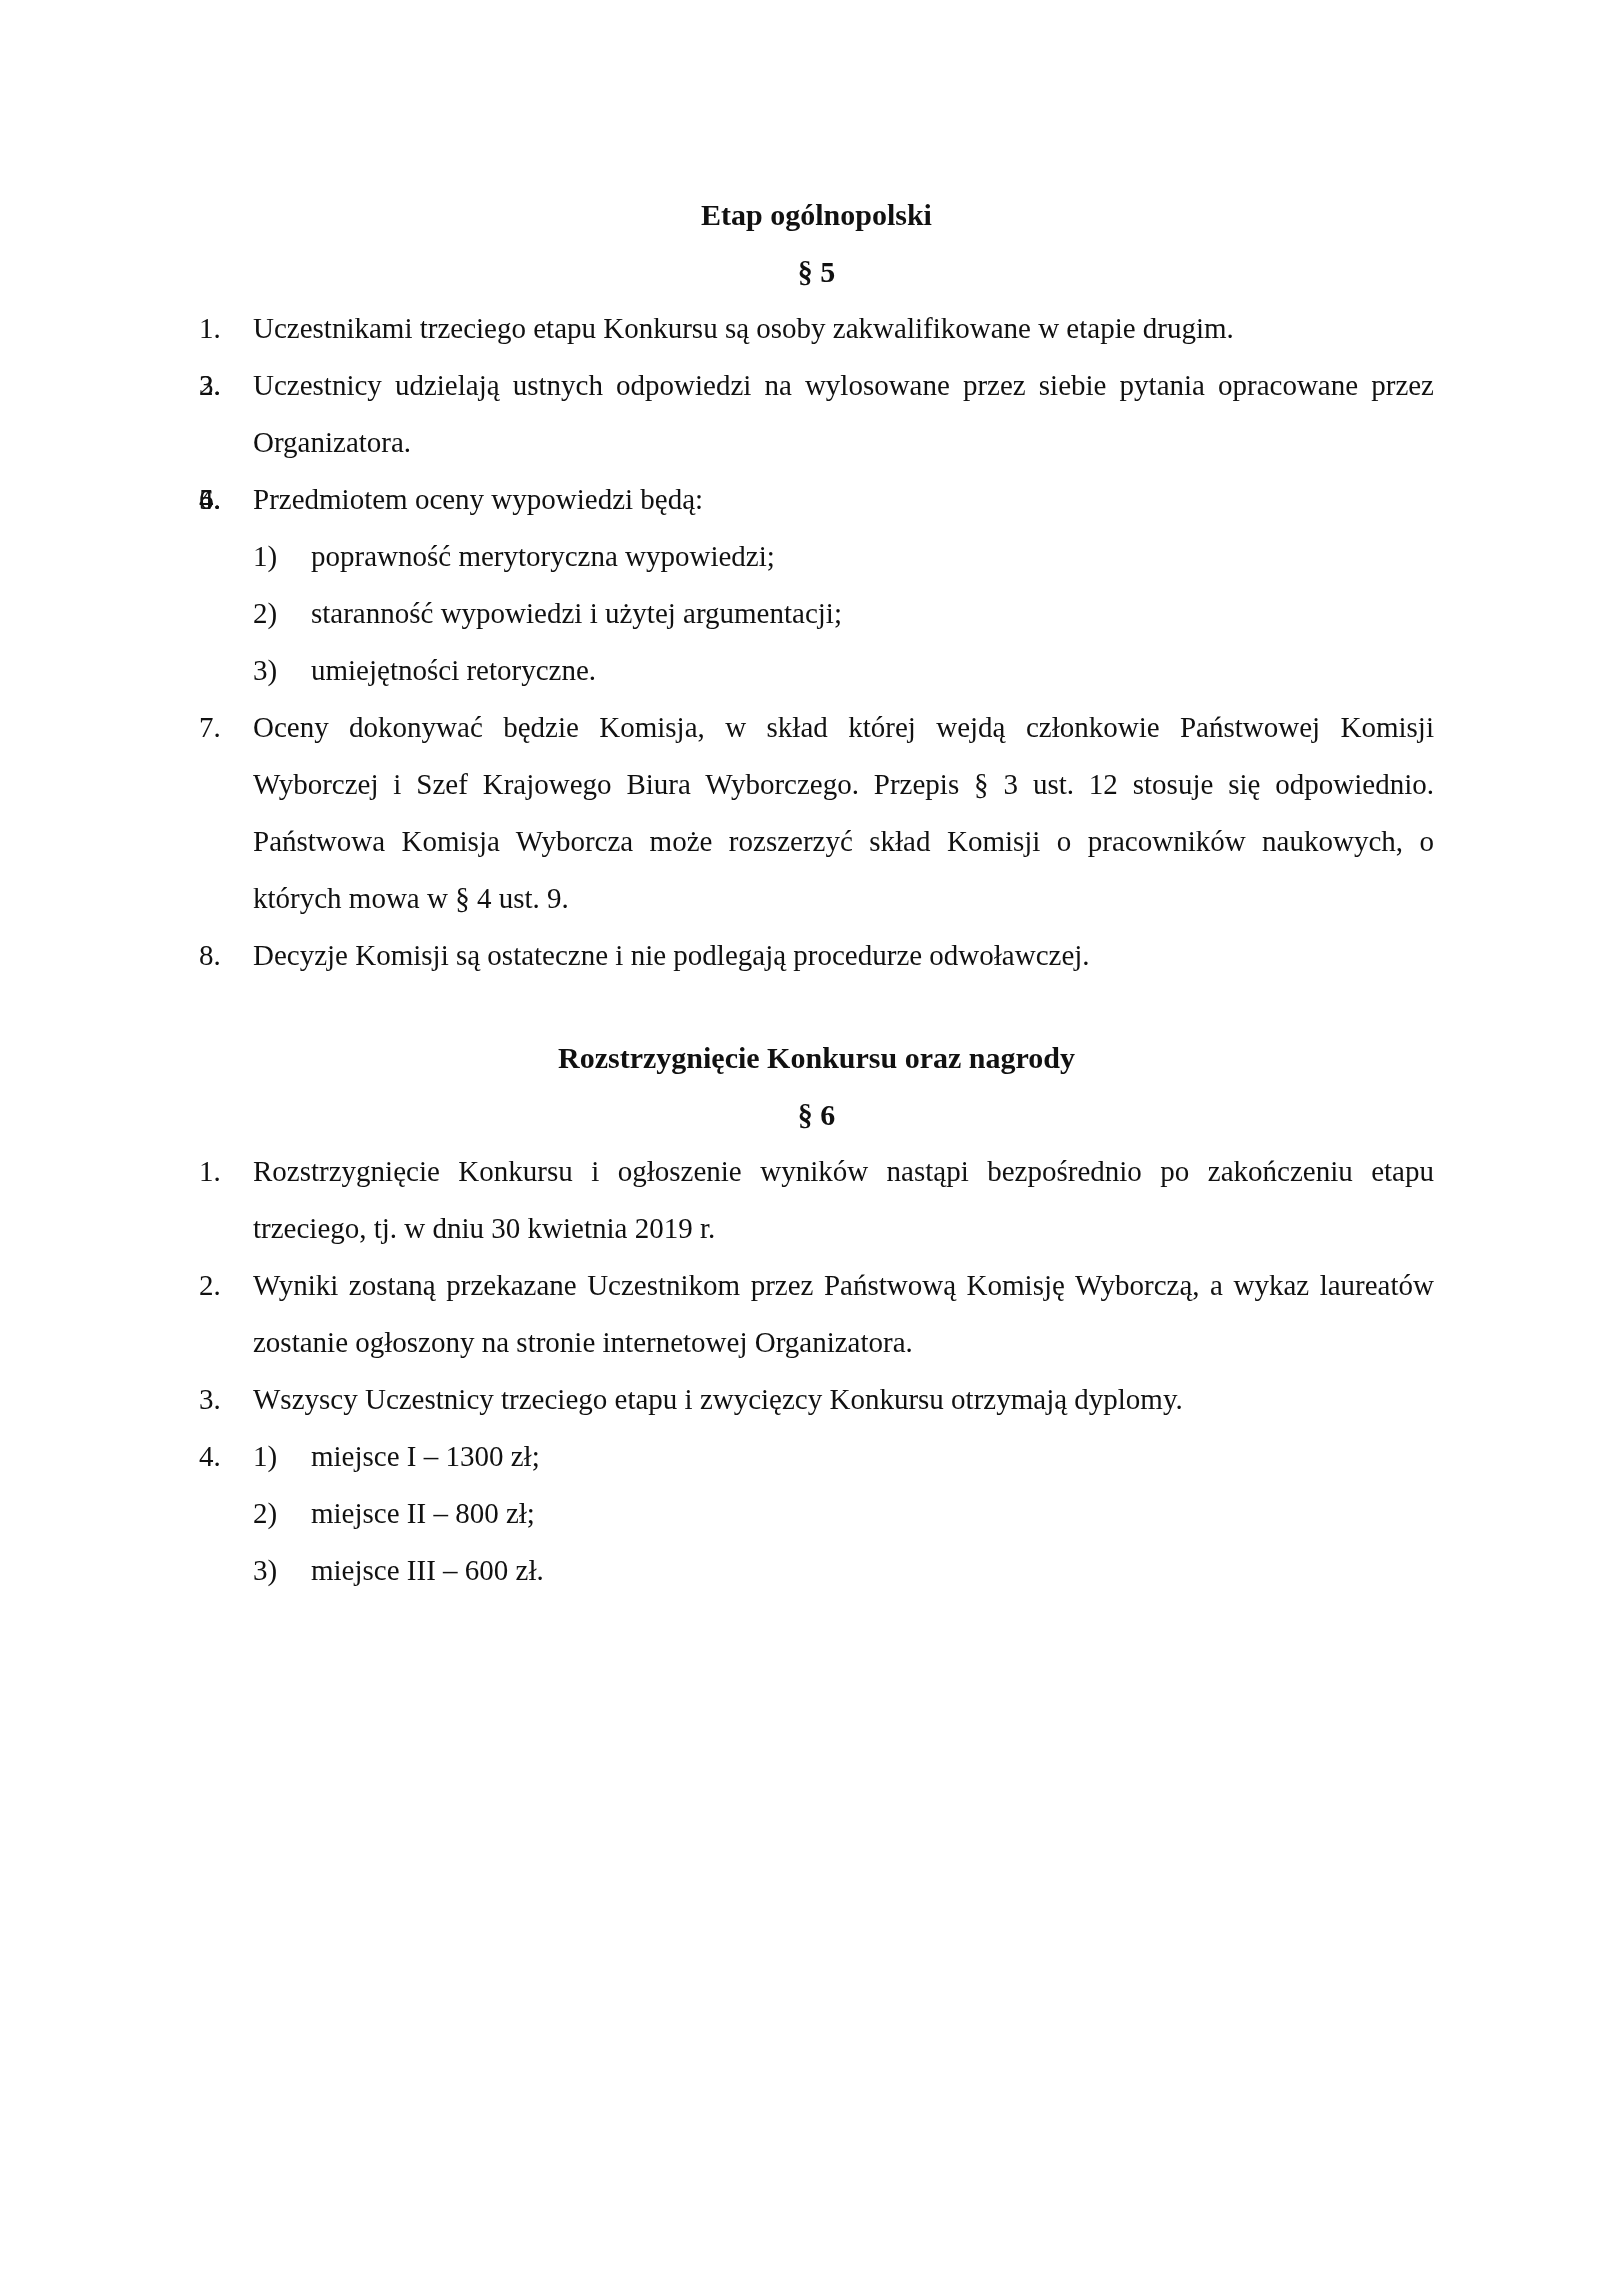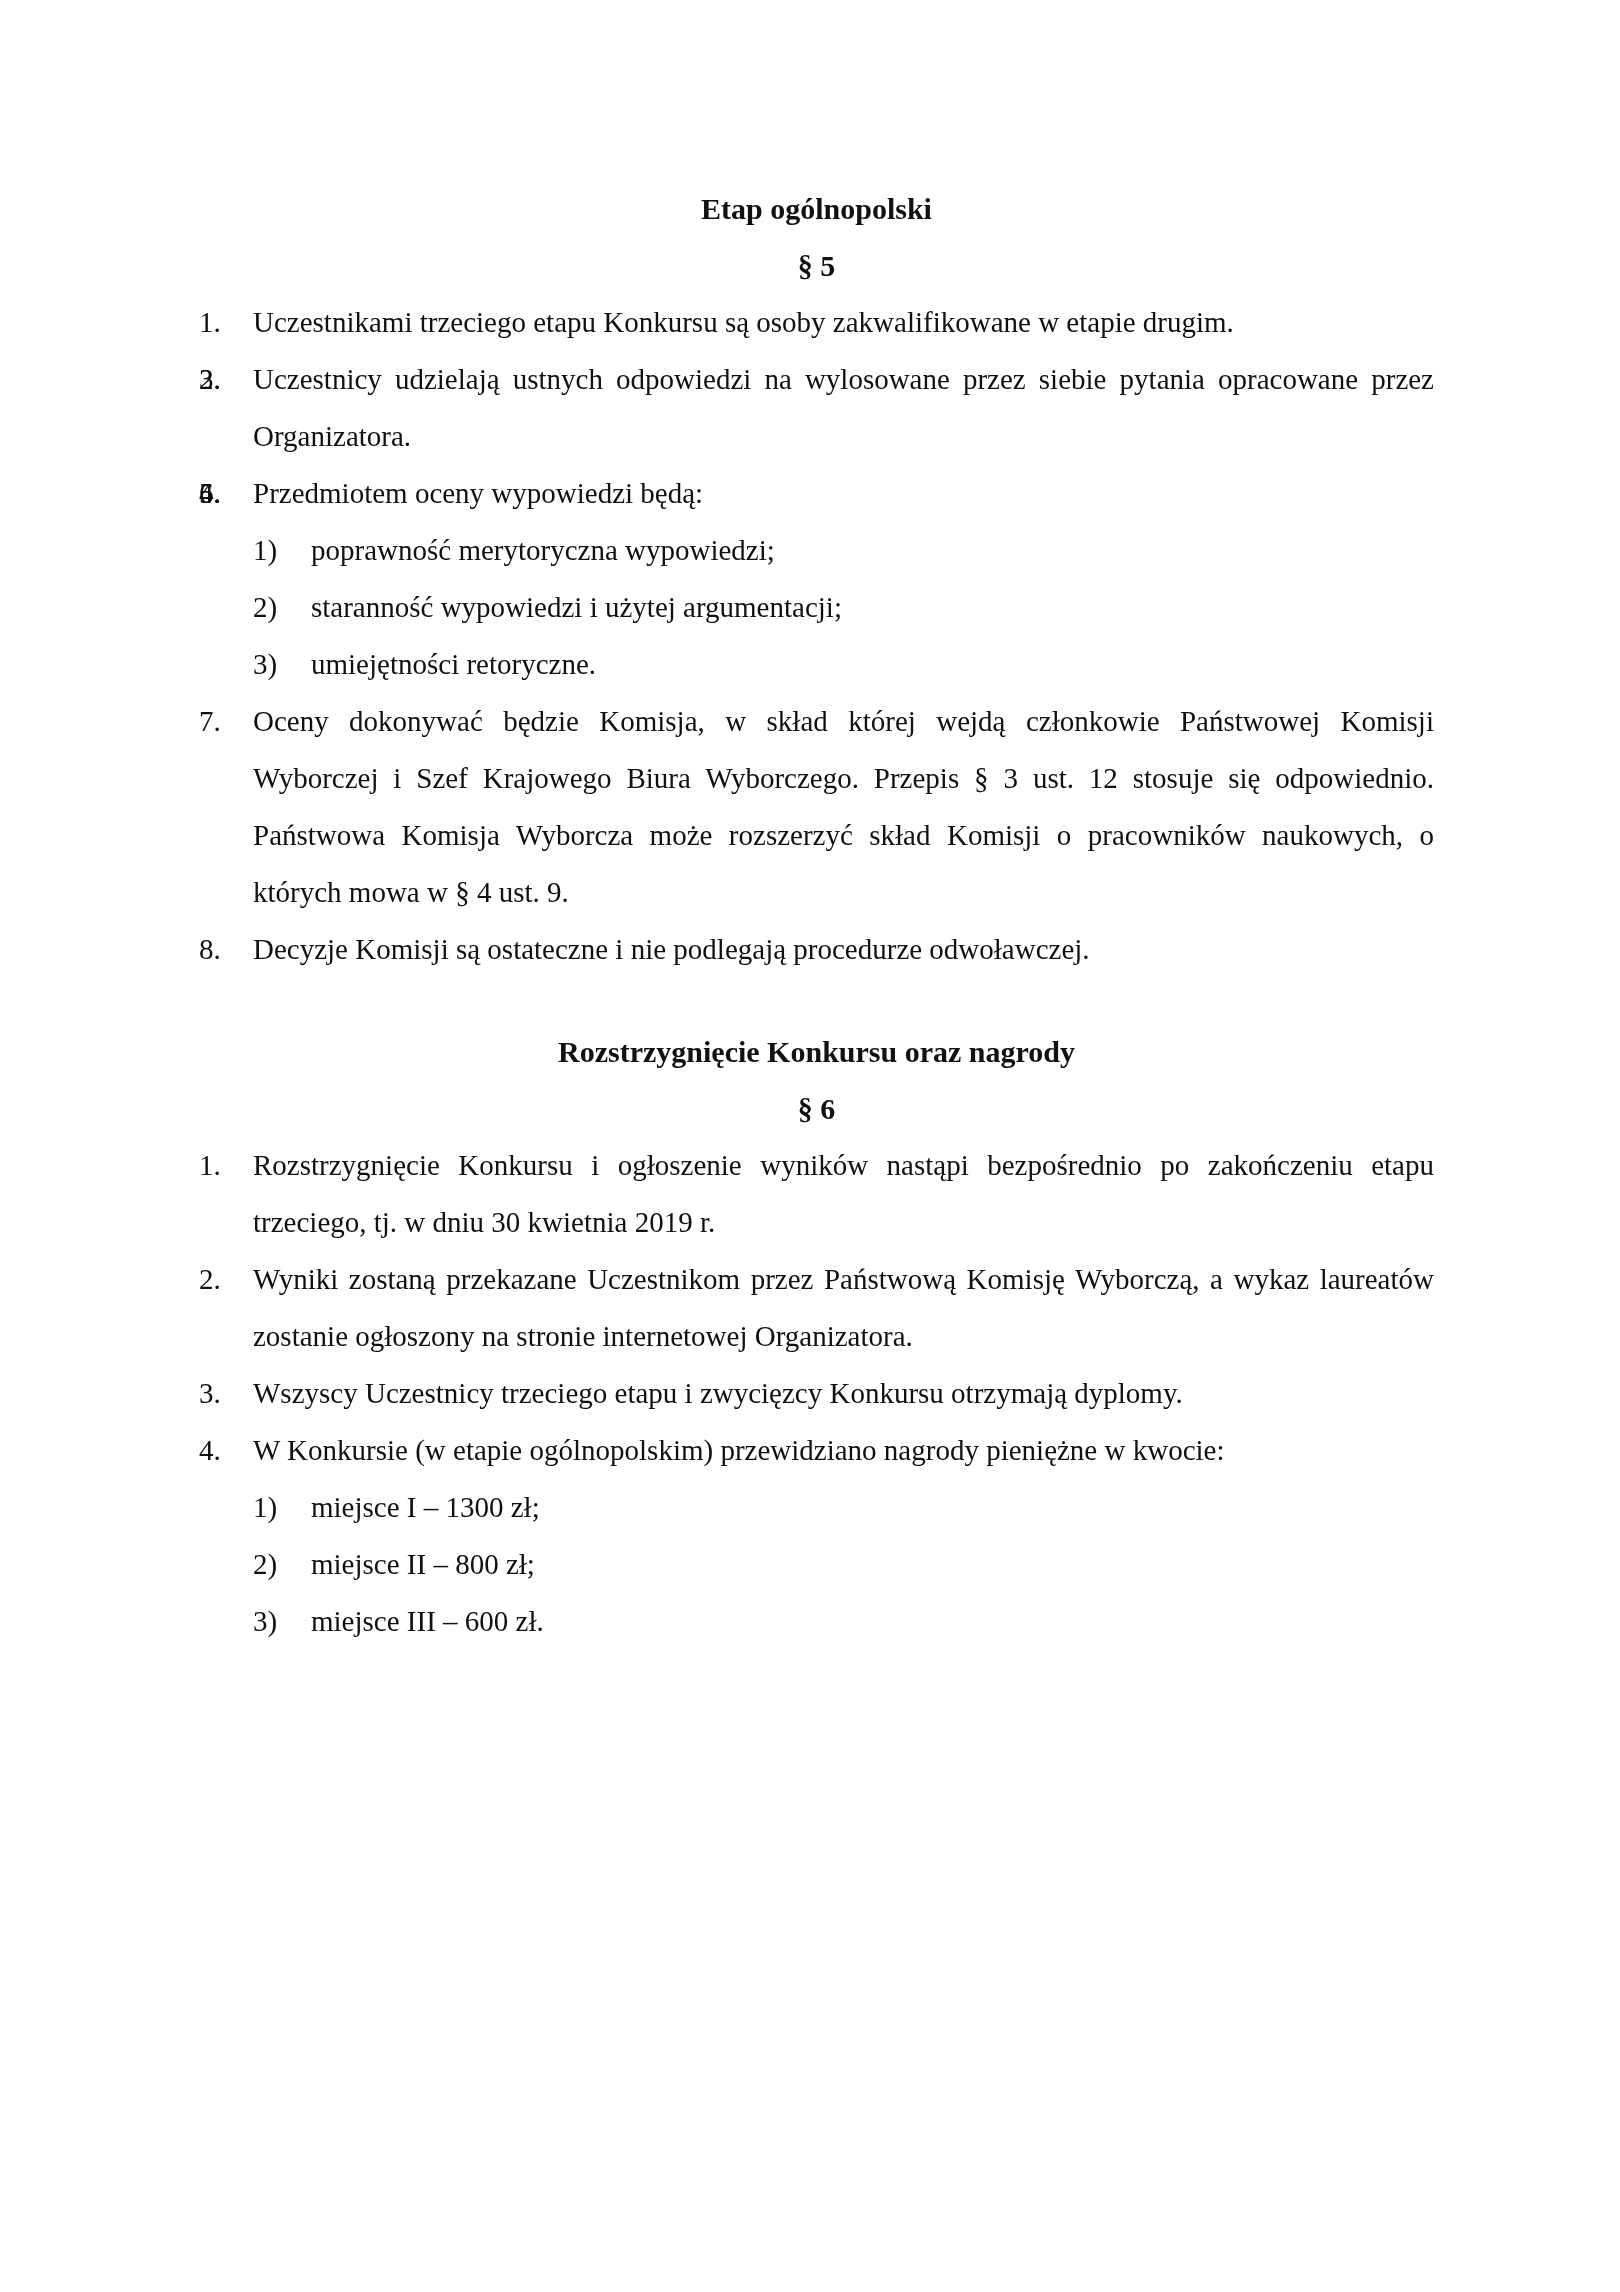--- a/index.html
+++ b/index.html
@@ -1,18 +1,18 @@
 <!DOCTYPE html>
 <html><head>
 <meta charset="utf-8">
 <style>
   html, body { margin: 0; padding: 0; background: #ffffff; }
   body { width: 1620px; height: 2293px; position: relative; overflow: hidden;
          font-family: "Liberation Serif", "DejaVu Serif", serif; color: #111; }
-  .page { position: absolute; left: 199px; top: 180px; width: 1235px; }
+  .page { position: absolute; left: 199px; top: 186px; width: 1235px; }
   .heading { text-align: center; font-weight: bold; font-size: 30px; line-height: 57px; margin: 0; }
   .para-sign { text-align: center; font-weight: bold; font-size: 30px; line-height: 57px; margin: 0; }
   ol.items { list-style: none; margin: 0; padding: 0; }
   .item { position: relative; padding-left: 54px; font-size: 29px; line-height: 57px; text-align: justify; }
   .item .num { position: absolute; left: 0; top: 0; }
   .subitems { list-style: none; margin: 0; padding: 0; }
   .sub { position: relative; padding-left: 58px; font-size: 29px; line-height: 57px; }
   .sub .num { position: absolute; left: 0; top: 0; }
   .sec-title-2 { margin-top: 45px; }
 </style>
@@ -39,21 +39,21 @@
     <li class="item"><span class="num">7.</span><span>Oceny dokonywać będzie Komisja, w skład której wejdą członkowie Państwowej Komisji Wyborczej i Szef Krajowego Biura Wyborczego. Przepis § 3 ust. 12 stosuje się odpowiednio. Państwowa Komisja Wyborcza może rozszerzyć skład Komisji o pracowników naukowych, o których mowa w § 4 ust. 9.</span></li>
     <li class="item"><span class="num">8.</span><span>Decyzje Komisji są ostateczne i nie podlegają procedurze odwoławczej.</span></li>
   </ol>
 
   <h2 class="heading sec-title-2">Rozstrzygnięcie Konkursu oraz nagrody</h2>
   <p class="para-sign" style="margin-top:0px;">§ 6</p>
   <ol class="items">
     <li class="item"><span class="num">1.</span><span>Rozstrzygnięcie Konkursu i ogłoszenie wyników nastąpi bezpośrednio po zakończeniu etapu trzeciego, tj. w dniu 30 kwietnia 2019 r.</span></li>
     <li class="item"><span class="num">2.</span><span>Wyniki zostaną przekazane Uczestnikom przez Państwową Komisję Wyborczą, a wykaz laureatów zostanie ogłoszony na stronie internetowej Organizatora.</span></li>
     <li class="item"><span class="num">3.</span><span>Wszyscy Uczestnicy trzeciego etapu i zwycięzcy Konkursu otrzymają dyplomy.</span></li>
-    <li class="item"><span class="num">4.</span><span>W Konkursie (w etapie ogólnopolskim) przewidziano nagrody pieniężne w kwocie:</span>
+    <li class="item"><span class="num">4.</span>
       <ol class="subitems">
         <li class="sub"><span class="num">1)</span><span>miejsce I – 1300 zł;</span></li>
         <li class="sub"><span class="num">2)</span><span>miejsce II  – 800 zł;</span></li>
         <li class="sub"><span class="num">3)</span><span>miejsce III – 600 zł.</span></li>
       </ol>
     </li>
   </ol>
 </div>
 
 

